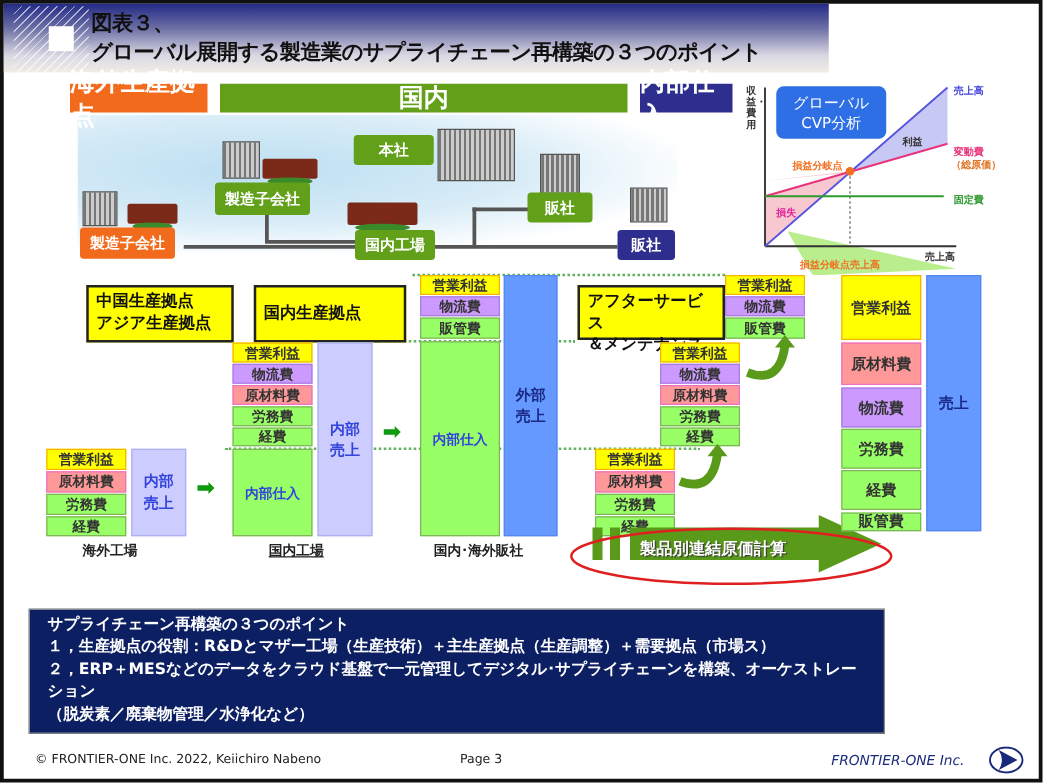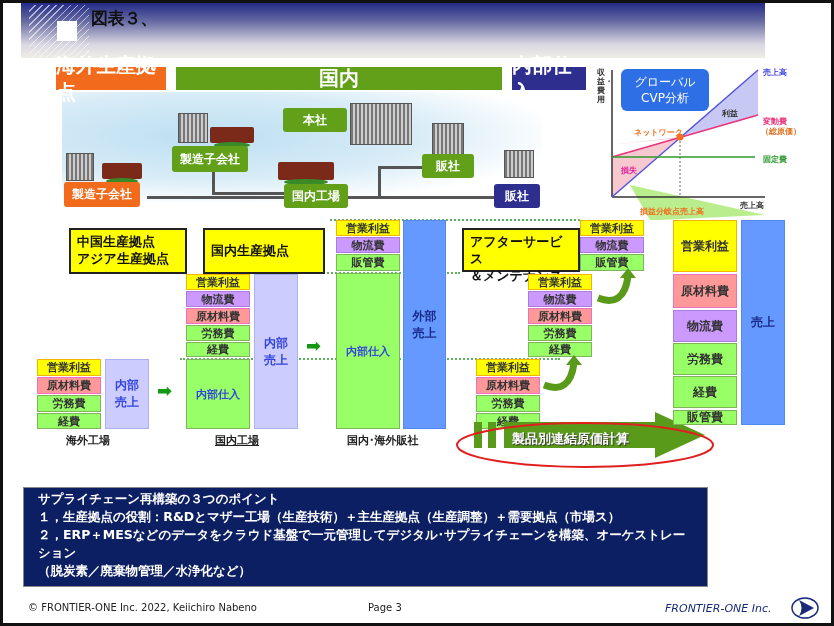--- a/index.html
+++ b/index.html
@@ -1,18 +1,18 @@
 <!DOCTYPE html>
 <html><head>
 <meta charset="utf-8">
 <style>
 *{box-sizing:border-box;margin:0;padding:0}
 body{width:834px;height:626px;overflow:hidden;background:#fff;font-family:"DejaVu Sans",sans-serif;position:relative}
 .frame{position:absolute;left:0;top:0;width:834px;height:626px;border:3px solid #111}
-.hdr{position:absolute;left:21px;top:3px;width:744px;height:55px;background:linear-gradient(#232a86 0%,#6a6ea4 35%,#d9d7e2 75%,#efede6 100%)}
+.hdr{position:absolute;left:3px;top:3px;width:660px;height:55px;background:linear-gradient(#232a86 0%,#6a6ea4 35%,#d9d7e2 75%,#efede6 100%)}
 .hdr .stripes{position:absolute;left:8px;top:2px;width:60px;height:55px;background:repeating-linear-gradient(135deg,transparent 0 4px,rgba(255,255,255,.6) 4px 5px)}
 .hdr .sq{position:absolute;left:36px;top:18px;width:20px;height:20px;background:#fff}
 .hdr .t1,.hdr .t2{position:absolute;left:70px;font-weight:bold;color:#111;font-size:17px;letter-spacing:-0.5px}
 .hdr .t1{top:4px}.hdr .t2{top:27px}
 .abs{position:absolute}
 .map{position:absolute;left:62px;top:92px;width:480px;height:110px;background:radial-gradient(ellipse at 30% 40%,#bcdff2 0%,#d8ecf7 45%,#fff 75%),#fff;border-radius:4px}
 .band{position:absolute;top:67px;height:23px;color:#fff;font-weight:bold;font-size:20px;display:flex;align-items:center;justify-content:center}
 .gbox{position:absolute;background:#62a01a;color:#fff;font-weight:bold;font-size:12px;display:flex;align-items:center;justify-content:center;border-radius:3px}
 .obox{background:#f26a1b}.nbox{background:#2d2e8e}
 .bldg{position:absolute;background:repeating-linear-gradient(90deg,#777 0 2px,#ccc 2px 4px);border:1px solid #555}
@@ -38,20 +38,21 @@
 </style>
 </head>
 <body>
 
 <div class="frame"></div>
 
 <div class="hdr">
   <div class="stripes"></div>
   <div class="sq"></div>
   <div class="t1">図表３、</div>
+  <div class="t2">グローバル展開する製造業のサプライチェーン再構築の３つのポイント</div>
 </div>
 
 <div class="map"></div>
 <div class="band" style="left:56px;width:110px;background:#f26a1b">海外生産拠点</div>
 <div class="band" style="left:176px;width:326px;background:#62a01a">国内</div>
 <div class="band" style="left:512px;width:74px;background:#2d2e8e">内部仕入</div>
 
 <div class="bldg" style="left:66px;top:153px;width:28px;height:28px"></div>
 <div class="fac" style="left:102px;top:163px;width:40px;height:16px"></div>
 <div class="bldg" style="left:178px;top:113px;width:30px;height:30px"></div>
@@ -89,21 +90,21 @@
   <circle cx="90" cy="77" r="3.5" fill="#f07020"></circle>
 </svg>
 <div class="cvp-title"><span>グローバル</span><br><span>CVP分析</span></div>
 <div class="small" style="left:597px;top:68px;width:9px;line-height:9px;color:#333">収益・費用</div>
 <div class="small" style="left:763px;top:67px;color:#4444dd">売上高</div>
 <div class="small" style="left:763px;top:116px;color:#e8337a">変動費</div>
 <div class="small" style="left:761px;top:126px;color:#e07020">（総原価）</div>
 <div class="small" style="left:763px;top:154px;color:#2e9a2e">固定費</div>
 <div class="small" style="left:722px;top:108px;color:#333">利益</div>
 <div class="small" style="left:621px;top:165px;color:#e0209a">損失</div>
-<div class="small" style="left:634px;top:127px;color:#f07020">ネットワーク</div>
+<div class="small" style="left:634px;top:127px;color:#f07020">損益分岐点</div>
 <div class="small" style="left:640px;top:206px;color:#f07020">損益分岐点売上高</div>
 <div class="small" style="left:740px;top:200px;color:#333">売上高</div>
 
 <div class="dot" style="left:180px;top:358px;width:380px"></div>
 <div class="dot" style="left:300px;top:272px;width:160px"></div>
 <div class="dot" style="left:330px;top:219px;width:250px"></div>
 
 <div class="ybox" style="left:69px;top:228px;width:118px;height:46px"><span>中国生産拠点</span><br><span>アジア生産拠点</span></div>
 <div class="ybox" style="left:203px;top:228px;width:122px;height:46px;line-height:36px">国内生産拠点</div>
 <div class="ybox" style="left:462px;top:228px;width:118px;height:44px"><span>アフターサービス</span><br><span>＆メンテナンス</span></div>

